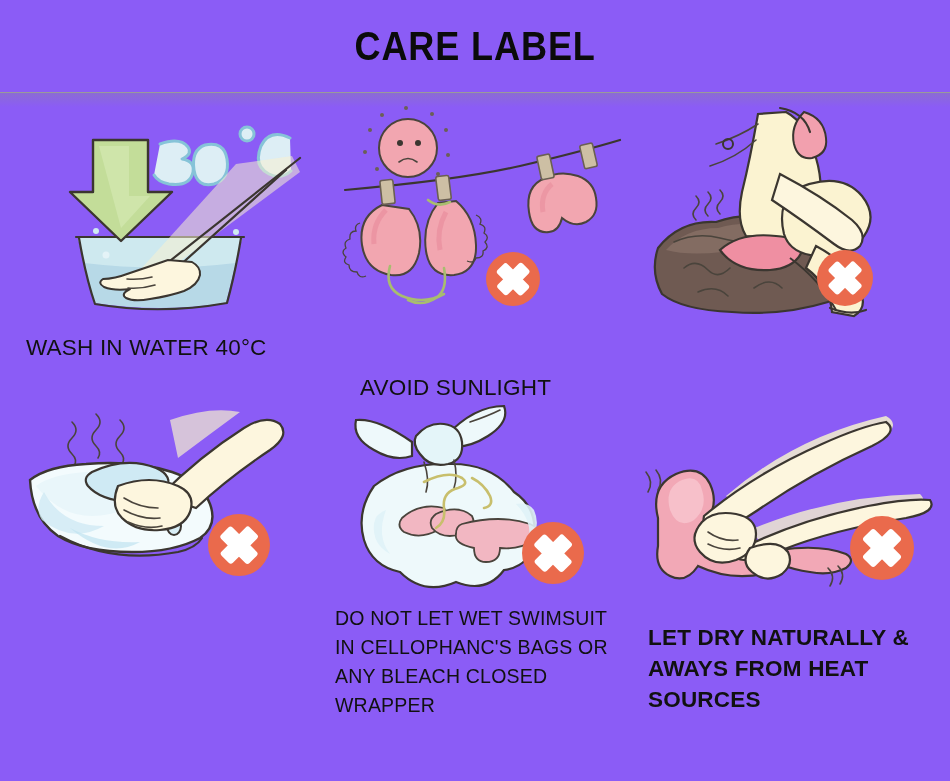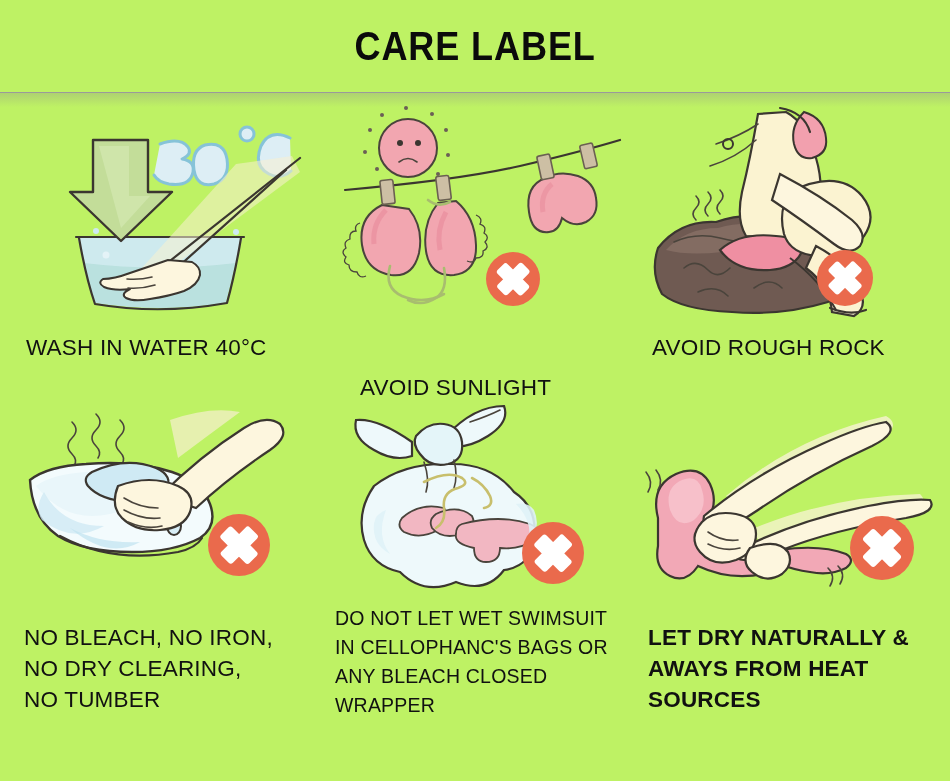--- a/index.html
+++ b/index.html
@@ -3,21 +3,21 @@
 <meta charset="utf-8">
 <style>
   html,body{margin:0;padding:0;}
   body{
     width:950px;height:781px;
     background:#ffffff;
     font-family:"Liberation Sans",sans-serif;
     overflow:hidden;
     position:relative;
   }
-  .page{position:relative;width:950px;height:781px;background:#bef264;}
+  .page{position:relative;width:950px;height:781px;background:#8b5cf6;}
 
   
   .header{height:92px;display:flex;align-items:center;justify-content:center;}
   .title{
     font-family:"Liberation Sans",sans-serif;
     font-weight:bold;
     font-size:41px;
     letter-spacing:1px;
     color:#0b0b0b;
     transform:scaleX(.88);
@@ -197,21 +197,20 @@
           <path class="ink" d="M190 208 q20 8 36 2"></path>
 
           <g class="ink-thin">
             <path d="M56 96 q6 6 0 12 q-6 6 0 12"></path>
             <path d="M68 92 q6 6 0 12 q-6 6 0 12"></path>
             <path d="M80 90 q6 6 0 12 q-6 6 0 12"></path>
           </g>
         </svg>
         <div class="xbadge" style="left:177px;top:150px;width:56px;height:56px;"></div>
       </div>
-      <div class="caption" style="position:absolute;left:12px;top:232px;">AVOID ROUGH ROCK</div>
     </div>
 
     <div class="panel" style="left:0px;top:300px;width:320px;height:381px;">
       <div class="art">
         <svg width="320" height="200" viewBox="0 0 320 200">
 
           <g class="ink-thin">
             <path d="M72 22 q8 8 0 16 q-8 8 0 16 q6 6 2 12"></path>
             <path d="M96 14 q8 8 0 16 q-8 8 0 16 q6 6 2 12"></path>
             <path d="M120 20 q8 8 0 16 q-8 8 0 16 q6 6 2 12"></path>
@@ -233,23 +232,20 @@
 
           <path d="M118 86 q-8 20 4 32 q14 14 38 12 q24 -2 30 -18 q6 -18 -12 -26 q-28 -12 -60 0 z" fill="#fdf6de" stroke="#3b3630" stroke-width="2.2"></path>
           <g class="ink-thin">
             <path d="M124 98 q16 10 34 10"></path>
             <path d="M124 110 q18 10 36 8"></path>
             <path d="M128 122 q18 8 34 4"></path>
           </g>
         </svg>
         <div class="xbadge" style="left:208px;top:114px;width:62px;height:62px;"></div>
       </div>
-      <div class="caption" style="position:absolute;left:24px;top:222px;">NO BLEACH, NO IRON,
-NO DRY CLEARING,
-NO TUMBER</div>
     </div>
 
     <div class="panel" style="left:320px;top:300px;width:320px;height:381px;">
       <div class="art">
         <svg width="320" height="200" viewBox="0 0 320 200">
 
           <path d="M54 86 q-18 26 -10 54 q8 26 36 32 q24 24 56 10 q30 12 48 -12 q28 -4 30 -32 q4 -30 -20 -46 q-22 -28 -62 -28 q-48 -2 -78 22 z" fill="#eef9fb" stroke="#3b3630" stroke-width="2.2"></path>
 
           <path d="M92 42 q-34 -24 -56 -22 q-4 18 18 30 q20 12 38 6 z" fill="#eef9fb" stroke="#3b3630" stroke-width="2.2"></path>
           <path d="M126 36 q28 -30 58 -30 q6 16 -16 30 q-22 14 -42 10 z" fill="#eef9fb" stroke="#3b3630" stroke-width="2.2"></path>

